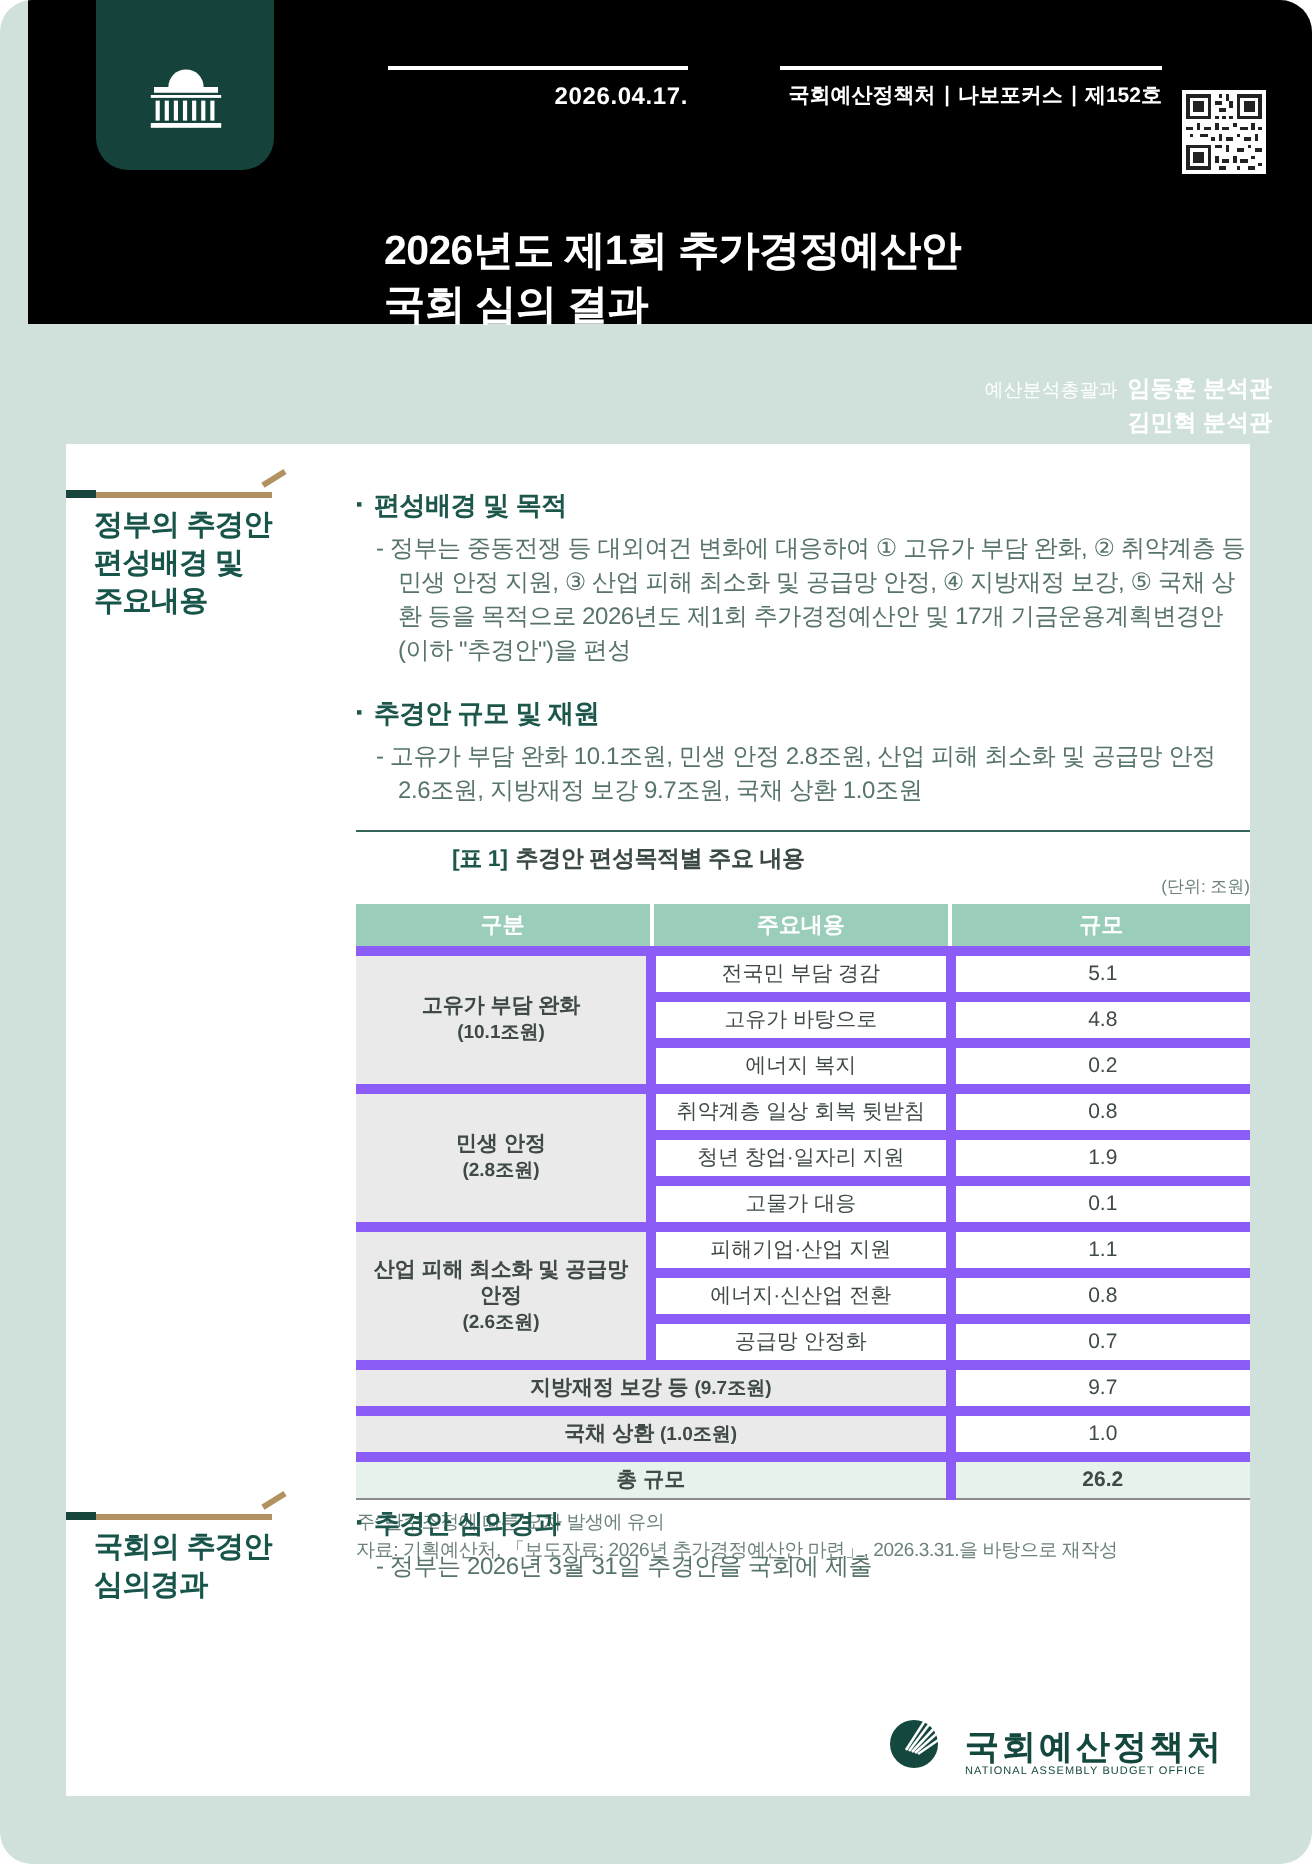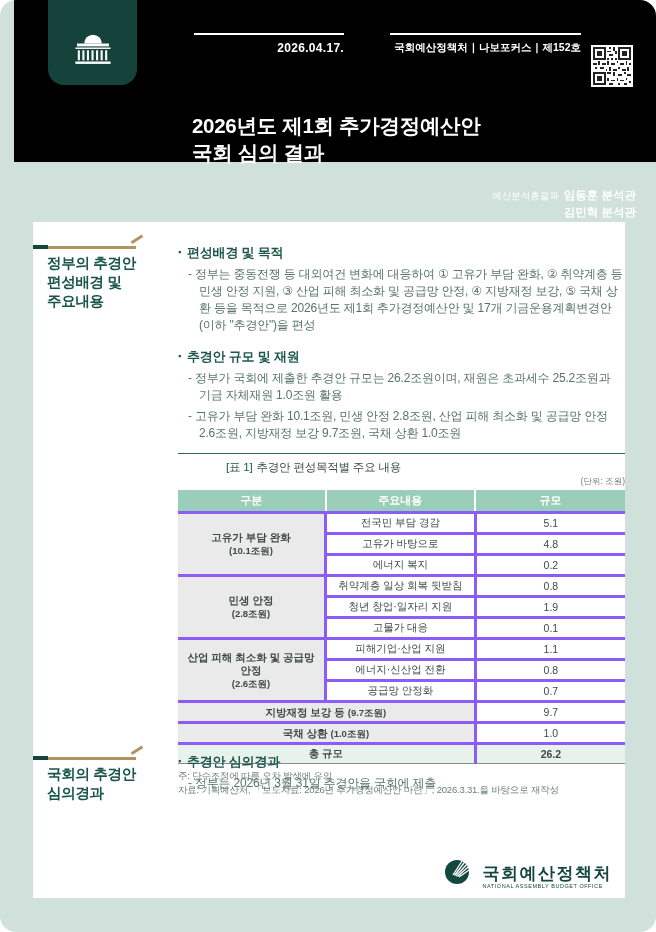--- a/index.html
+++ b/index.html
@@ -36,28 +36,28 @@
   .side-label{position:absolute;left:14px;width:120px;color:#17544a;font-size:14.5px;font-weight:bold;line-height:19px;letter-spacing:-.3px;}
 
   .main-col{position:absolute;left:145px;width:447px;}
   .blk-h{color:#1d574c;font-size:13px;font-weight:bold;line-height:18px;letter-spacing:-.2px;}
   .blk-h .bullet{font-size:9px;margin-right:6px;vertical-align:2px;}
   .blk-h.mt{margin-top:13px;}
   .para{margin:4px 0 0 10px;padding-left:11px;text-indent:-11px;color:#57736c;font-size:12px;line-height:17px;letter-spacing:-.2px;}
 
   
   .tbl-rule{margin-top:11px;border-top:1.5px solid #35655a;}
-  .tbl-caption{margin-top:6px;font-size:11.5px;font-weight:normal;letter-spacing:-.2px;padding-left:48px;}
+  .tbl-caption{margin-top:6px;font-size:11.5px;font-weight:bold;letter-spacing:-.2px;padding-left:48px;}
   .tbl-caption .tag{color:#1d574c;margin-right:4px;}
   .tbl-caption .ttl{color:#3c4a46;}
   .tbl-unit{text-align:right;color:#6d827c;font-size:8.5px;margin-top:1px;}
   table.t1{width:100%;border-collapse:collapse;margin-top:2px;font-size:10.5px;color:#3f4a47;}
   table.t1 th{background:#9bceba;color:#ffffff;font-size:11px;font-weight:bold;height:21px;padding:0;}
   table.t1 th+th{border-left:2px solid #ffffff;}
-  table.t1 td{border:3px solid #8b5cf6;text-align:center;padding:1.5px 3px;height:15px;}
+  table.t1 td{border:5px solid #8b5cf6;text-align:center;padding:1.5px 3px;height:15px;}
   table.t1 td:first-child{border-left:none;}
   table.t1 td:last-child{border-right:none;}
   table.t1 .cat{background:#eaeaea;font-weight:bold;line-height:13px;}
   table.t1 .sub{font-size:9.5px;font-weight:bold;}
   table.t1 .val{width:33%;}
   table.t1 td.item{width:33.5%;}
   table.t1 tr.total td{background:#e7f2ec;font-weight:bold;border-top:1px solid #9c9c9c;border-bottom:1.5px solid #8b8b8b;}
   .note{margin-top:5px;color:#6d827c;font-size:9.5px;line-height:13.5px;letter-spacing:-.2px;}
   .note div{margin:0;}
 
@@ -173,21 +173,20 @@
       <div>정부의 추경안</div>
       <div>편성배경 및</div>
       <div>주요내용</div>
     </div>
 
     <section class="main-col" style="top:21px;">
       <div class="blk-h"><span class="bullet">▪</span><span>편성배경 및 목적</span></div>
       <p class="para">- 정부는 중동전쟁 등 대외여건 변화에 대응하여 ① 고유가 부담 완화, ② 취약계층 등 민생 안정 지원, ③ 산업 피해 최소화 및 공급망 안정, ④ 지방재정 보강, ⑤ 국채 상환 등을 목적으로 2026년도 제1회 추가경정예산안 및 17개 기금운용계획변경안(이하 "추경안")을 편성</p>
 
       <div class="blk-h mt"><span class="bullet">▪</span><span>추경안 규모 및 재원</span></div>
-      <p class="para">- 정부가 국회에 제출한 추경안 규모는 26.2조원이며, 재원은 초과세수 25.2조원과 기금 자체재원 1.0조원 활용</p>
 
       <p class="para">- 고유가 부담 완화 10.1조원, 민생 안정 2.8조원, 산업 피해 최소화 및 공급망 안정 2.6조원, 지방재정 보강 9.7조원, 국채 상환 1.0조원</p>
 
       <div class="tbl-rule"></div>
       <div class="tbl-caption">
         <span class="tag">[표 1]</span><span class="ttl">추경안 편성목적별 주요 내용</span>
       </div>
       <div class="tbl-unit">(단위: 조원)</div>
 
       <table class="t1">

